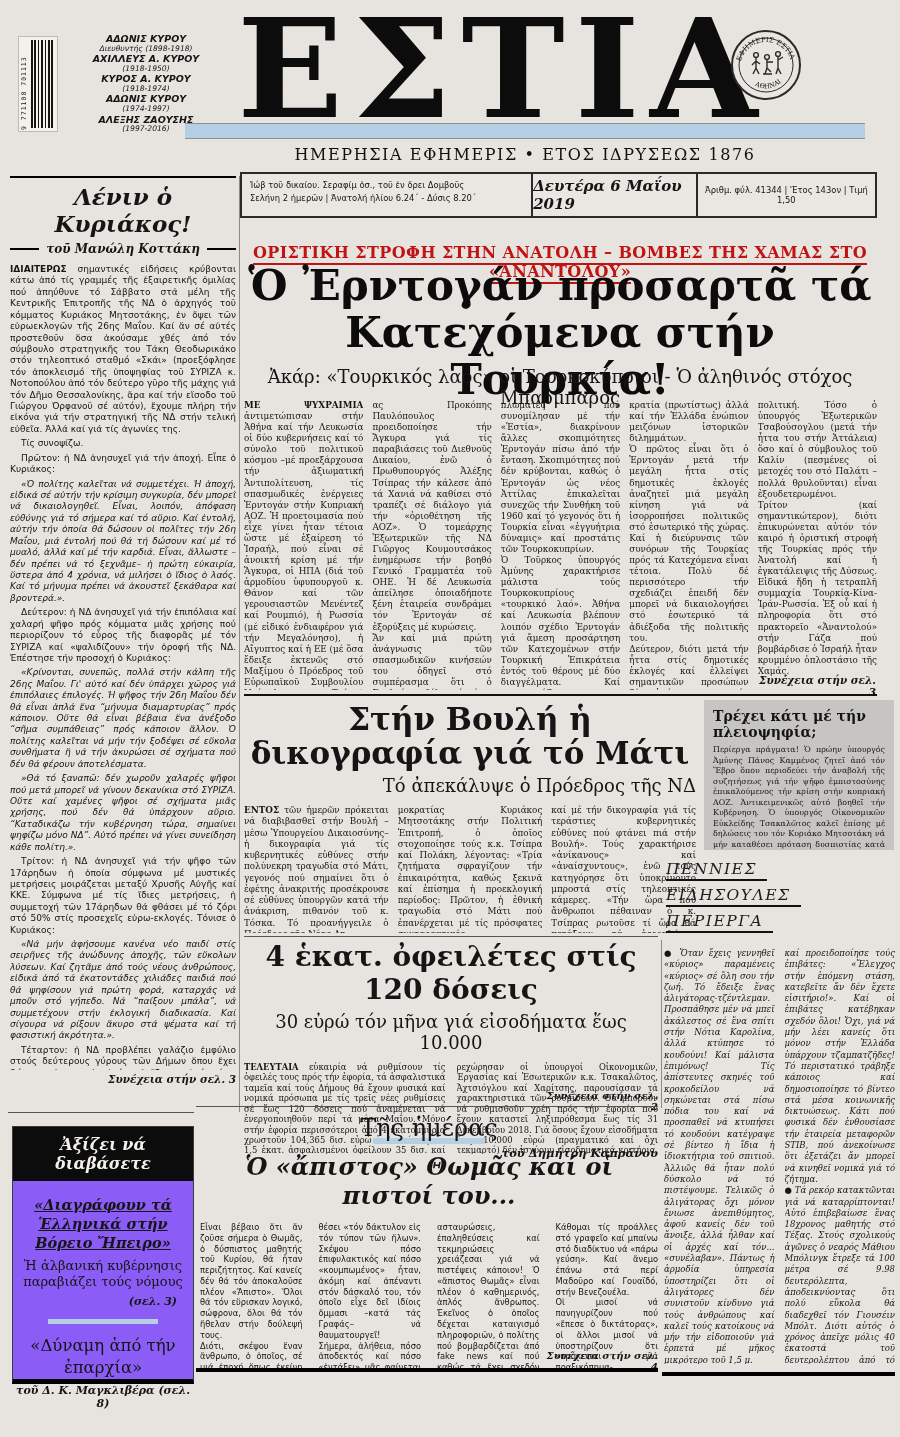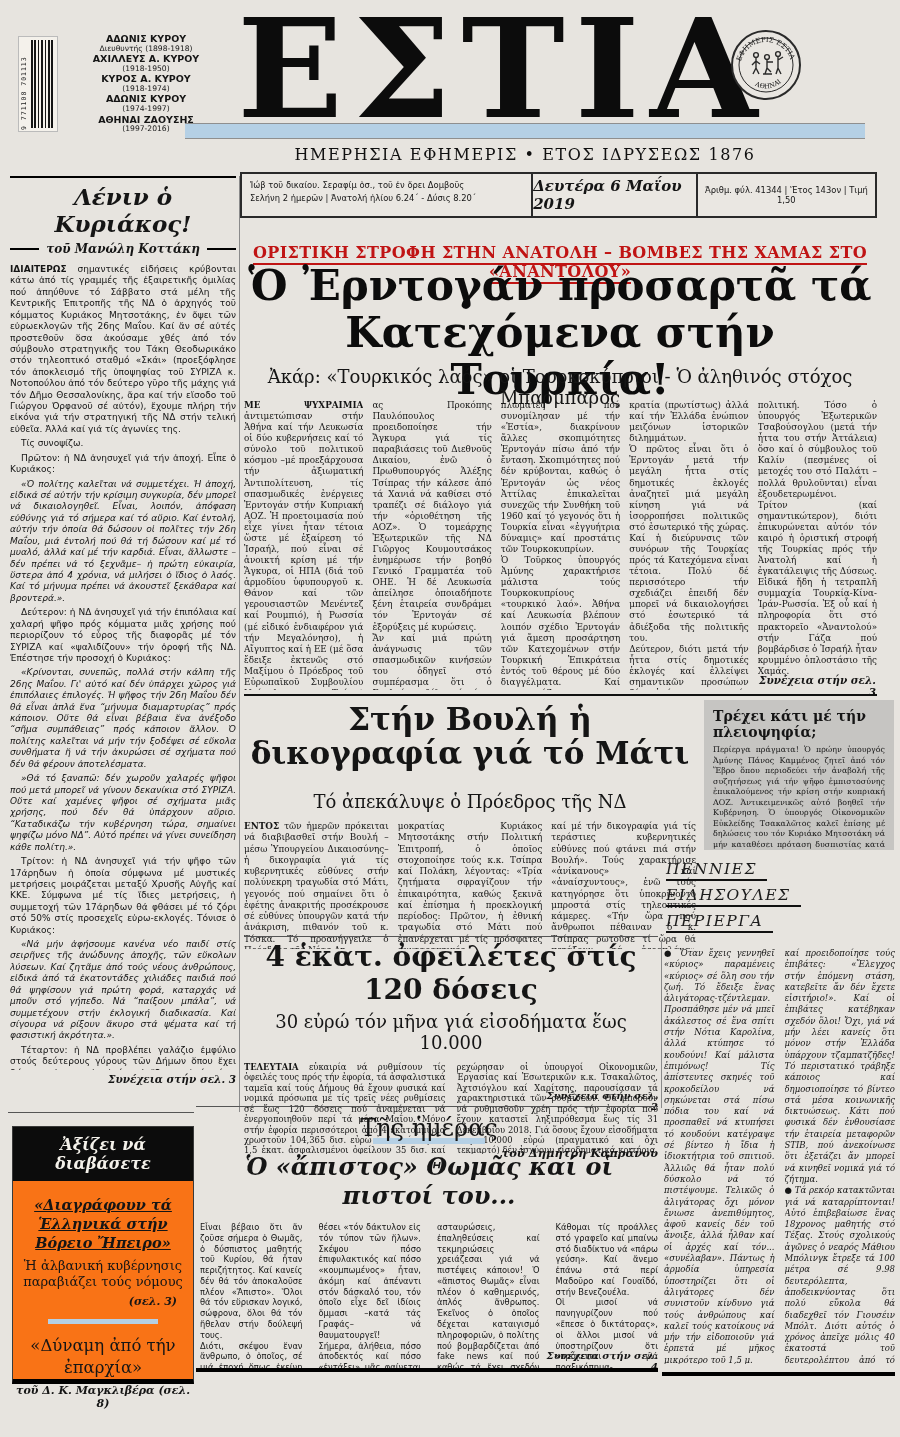--- a/index.html
+++ b/index.html
@@ -3,21 +3,21 @@
 <meta charset="utf-8">
 <style>
   html,body{margin:0;padding:0;background:#c9c6c1;}
   #page{position:relative;width:900px;height:1437px;margin:0 auto;background:#e7e4df;
         font-family:"DejaVu Serif",serif;color:#151515;overflow:hidden;}
   .abs{position:absolute;}
   
   .barcode{left:18px;top:36px;width:40px;height:96px;background:#f4f1eb;display:flex;border:1px solid #bbb;box-sizing:border-box;}
   .barcode .num{writing-mode:vertical-rl;transform:rotate(180deg);font-family:"DejaVu Sans Mono",monospace;font-size:6.5px;letter-spacing:1px;padding:1px;color:#222;}
   .barcode .bars{flex:1;margin:3px 2px;background:repeating-linear-gradient(90deg,#141414 0 1.6px,#f4f1eb 1.6px 3.4px);}
-  .founders{left:56px;top:34px;width:180px;text-align:center;font-family:"DejaVu Sans",sans-serif;line-height:1.12;}
+  .founders{left:56px;top:34px;width:180px;text-align:center;font-family:"DejaVu Sans",sans-serif;line-height:1.12;font-style:italic;}
   .founders .nm{font-weight:bold;font-size:9.5px;}
   .founders .rl{font-size:7.6px;margin-bottom:1px;}
   .paper-title{left:210px;top:12px;width:585px;text-align:center;font-weight:bold;font-size:136px;line-height:0.84;
                letter-spacing:10px;color:#0c0c0c;z-index:2;transform:scaleX(1.02);}
   .seal{left:729px;top:28px;width:74px;height:74px;z-index:3;}
   .blue-bar{left:185px;top:123px;width:680px;height:14px;background:#b5d0e5;border-top:1px solid #8f8f8f;border-bottom:1px solid #8f8f8f;z-index:1;}
   .tagline{left:185px;top:145px;width:680px;text-align:center;font-size:16px;letter-spacing:1.6px;color:#101010;}
   
   .datebar{left:240px;top:172px;width:637px;height:46px;border:2px solid #2a2a2a;display:flex;background:#eae7e2;box-sizing:border-box;}
   .datebar .c1{width:46%;padding:5px 8px;font-family:"DejaVu Sans",sans-serif;font-size:8.4px;line-height:1.6;border-right:2px solid #2a2a2a;box-sizing:border-box;}
@@ -41,42 +41,42 @@
   .kicker span{font-weight:bold;font-size:16px;color:#c01414;border-bottom:2px solid #c01414;padding-bottom:1px;letter-spacing:0.4px;}
   .main-headline{left:244px;top:262px;width:632px;text-align:center;font-weight:bold;font-size:42px;line-height:1.12;color:#0c0c0c;}
   .main-subhead{left:244px;top:366px;width:632px;text-align:center;font-size:18px;}
   .main-cols{left:244px;top:400px;width:633px;height:290px;display:flex;gap:9px;}
   .mcol{flex:1;font-size:8.8px;line-height:1.26;text-align:justify;white-space:pre-line;overflow:hidden;}
   .main-cont{left:752px;top:674px;width:124px;text-align:right;font-weight:bold;font-style:italic;font-size:10.5px;}
   .hrule{background:#111;}
   
   .mati{left:244px;top:702px;width:452px;}
   .mati-headline{text-align:center;font-weight:bold;font-size:31px;line-height:1.1;}
-  .mati-subhead{text-align:center;font-size:18px;margin-top:21px;}
+  .mati-subhead{text-align:right;font-size:18px;margin-top:5px;}
   .mati-cols{display:flex;gap:9px;margin-top:9px;height:128px;overflow:hidden;}
   .mati-cols .col{flex:1;font-size:8.8px;line-height:1.28;text-align:justify;overflow:hidden;}
   
   .graybox{left:704px;top:700px;width:190px;height:150px;background:#c6c5c2;padding:8px 9px;box-sizing:border-box;overflow:hidden;}
   .graybox h3{margin:0;font-size:14px;line-height:1.15;font-weight:bold;}
   .graybox .gb-body{font-size:7.9px;line-height:1.33;text-align:justify;margin-top:5px;}
   
   .pennies-head{left:666px;top:860px;width:160px;}
   .pennies-head span{display:block;font-style:italic;font-weight:normal;font-size:15.5px;letter-spacing:1.5px;
                      border-bottom:2px solid #111;width:max-content;padding:0 10px 1px 0;margin-bottom:5px;color:#1c1c1c;}
   .pennies-cols{left:664px;top:948px;width:231px;height:416px;display:flex;gap:10px;}
   .pennies-cols .col{flex:1;font-style:italic;font-size:8.5px;line-height:1.33;text-align:justify;white-space:pre-line;overflow:hidden;}
   
   .doseis{left:244px;top:940px;width:414px;}
   .doseis-headline{text-align:center;font-weight:bold;font-size:28px;}
   .doseis-subhead{text-align:center;font-size:18px;margin-top:5px;}
   .doseis-cols{display:flex;gap:11px;margin-top:9px;height:92px;overflow:hidden;}
   .doseis-cols .col{flex:1;font-size:8.4px;line-height:1.24;text-align:justify;overflow:hidden;}
   .doseis-cont{left:546px;top:1090px;width:112px;text-align:right;font-weight:bold;font-style:italic;font-size:10px;}
   
-  .worth{left:12px;top:1126px;width:182px;height:258px;border:1px solid #3a3a3a;border-bottom:5px solid #000;background:#f97316;box-sizing:border-box;}
+  .worth{left:12px;top:1126px;width:182px;height:258px;border:1px solid #3a3a3a;border-bottom:5px solid #000;background:#8b5cf6;box-sizing:border-box;}
   .worth-header{background:#0c0c0c;color:#f4f1ea;font-style:italic;font-weight:bold;font-size:16px;text-align:center;padding:8px 2px;}
   .wr-t1{margin:15px 10px 0;text-align:center;font-style:italic;font-weight:bold;font-size:14.5px;line-height:1.3;text-decoration:underline;}
   .wr-s1{margin:5px 6px 0;text-align:center;font-size:13px;line-height:1.25;}
   .wr-p1{text-align:right;margin:5px 16px 0;font-style:italic;font-weight:bold;font-size:11px;}
   .wr-div{width:110px;height:5px;background:#b5d0e5;margin:11px auto;}
   .wr-t2{text-align:center;font-size:16.5px;line-height:1.35;}
   .wr-b2{text-align:center;font-weight:bold;font-style:italic;font-size:11px;margin-top:4px;}
   
   .day{left:200px;top:1114px;width:458px;}
   .day-header{text-align:center;font-size:24px;position:relative;z-index:1;}
@@ -108,21 +108,21 @@
       </div>
     <div>
         <div class="nm">ΚΥΡΟΣ Α. ΚΥΡΟΥ</div>
         <div class="rl">(1918-1974)</div>
       </div>
     <div>
         <div class="nm">ΑΔΩΝΙΣ ΚΥΡΟΥ</div>
         <div class="rl">(1974-1997)</div>
       </div>
     <div>
-        <div class="nm">ΑΘΗΝΑΙ ΖΑΟΥΣΗΣ</div>
+        <div class="nm">ΑΛΕΞΗΣ ΖΑΟΥΣΗΣ</div>
         <div class="rl">(1997-2016)</div>
       </div>
   </div>
 
   <div class="abs blue-bar"></div>
 
   <div class="abs paper-title">ΕΣΤΙΑ</div>
 
   <div class="abs seal">
     <svg width="74" height="74" viewBox="0 0 74 74">

